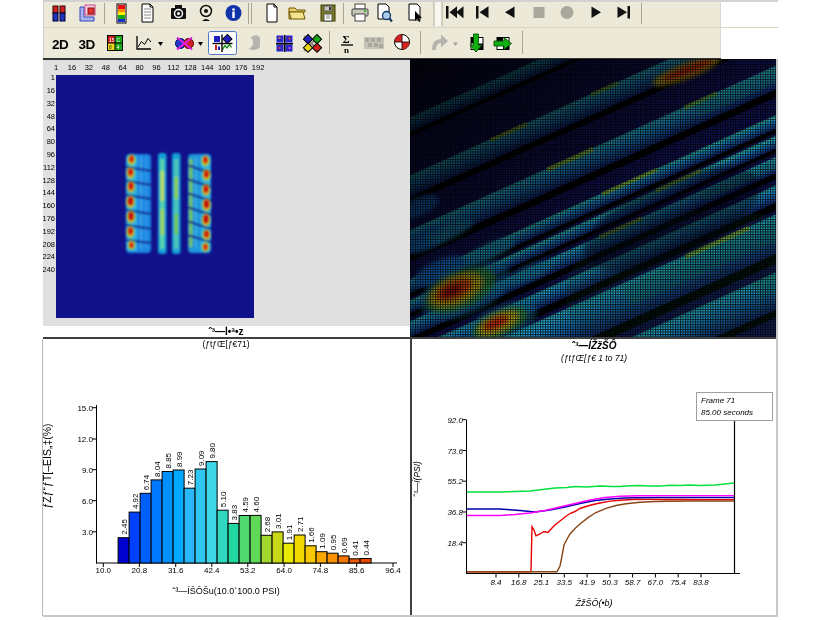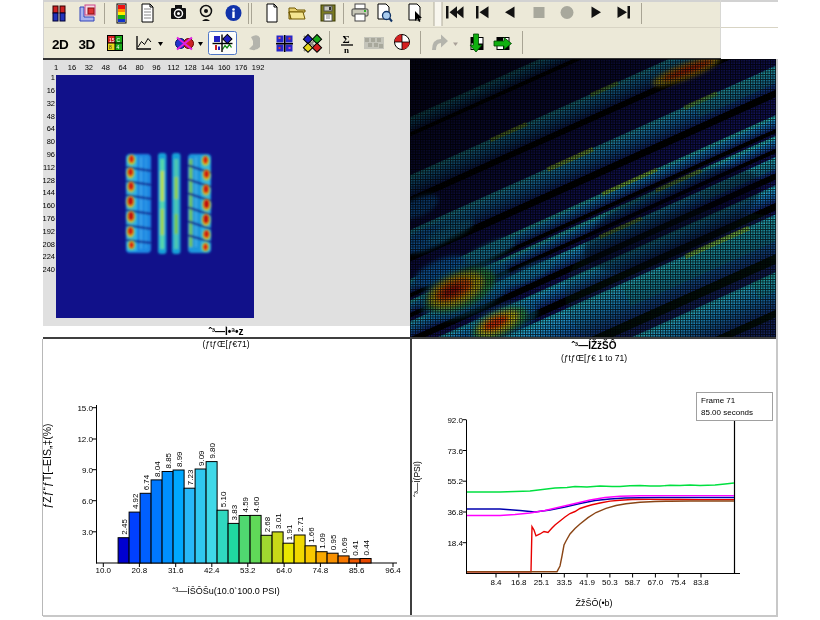--- a/index.html
+++ b/index.html
@@ -4,21 +4,21 @@
 <style>
 html,body{margin:0;padding:0;background:#fff;}
 body{width:820px;height:620px;position:relative;overflow:hidden;font-family:"Liberation Sans",sans-serif;}
 .abs{position:absolute;}
 #toolbar{left:43px;top:0;width:678px;height:58px;background:#ece9d8;border-bottom:2px solid #333333;}
 #panelTL{left:43px;top:60px;width:367px;height:277px;background:#e0e0e0;}
 #panelTR{left:410px;top:59px;width:366px;height:279px;background:#000;overflow:hidden;}
 #divH{left:43px;top:337px;width:734px;height:2px;background:#3f3f3f;}
 #divV{left:410px;top:339px;width:2px;height:277px;background:#3f3f3f;}
 #panelBL{left:43px;top:326px;width:367px;height:302px;background:#fff;}
-#panelBR{left:412px;top:339px;width:364px;height:277px;background:#fff;}
+#panelBR{left:412px;top:339px;width:364px;height:277px;background:#fff;font-style:italic;}
 #borderR{left:776px;top:59px;width:2px;height:558px;background:#c8c8c8;}
 #borderB{left:43px;top:615px;width:735px;height:2px;background:#c8c8c8;}
 #borderL{left:42px;top:339px;width:1px;height:277px;background:#b8b8b8;}
 </style>
 </head>
 <body>
 <div id="toolbar" class="abs">
 <div style="position:absolute;left:0;top:0;width:735px;height:2px;background:#d2d2d2"></div>
 <div style="position:absolute;left:0;top:0;width:1px;height:58px;background:#d2d2d2"></div>
 <div style="position:absolute;right:0;top:0;width:1px;height:58px;background:#d8d8d4"></div>

